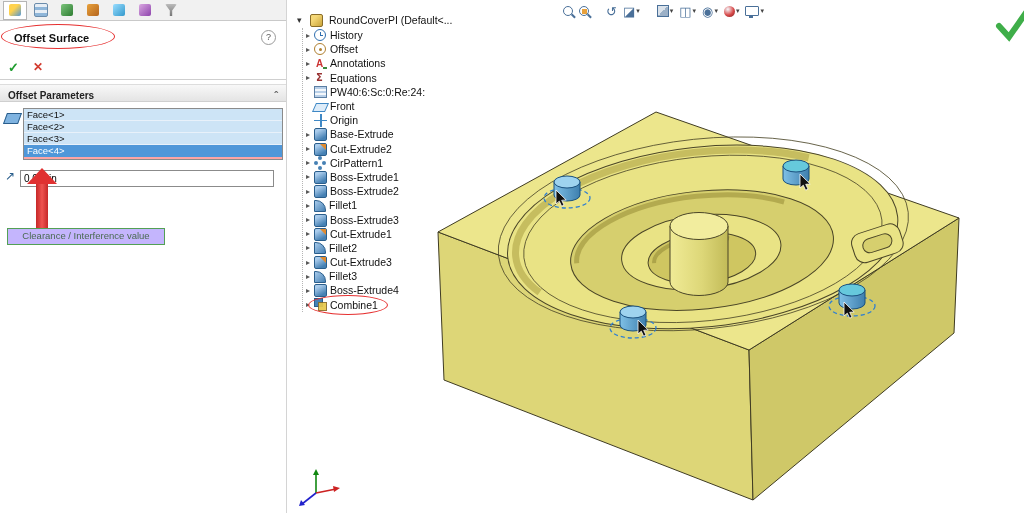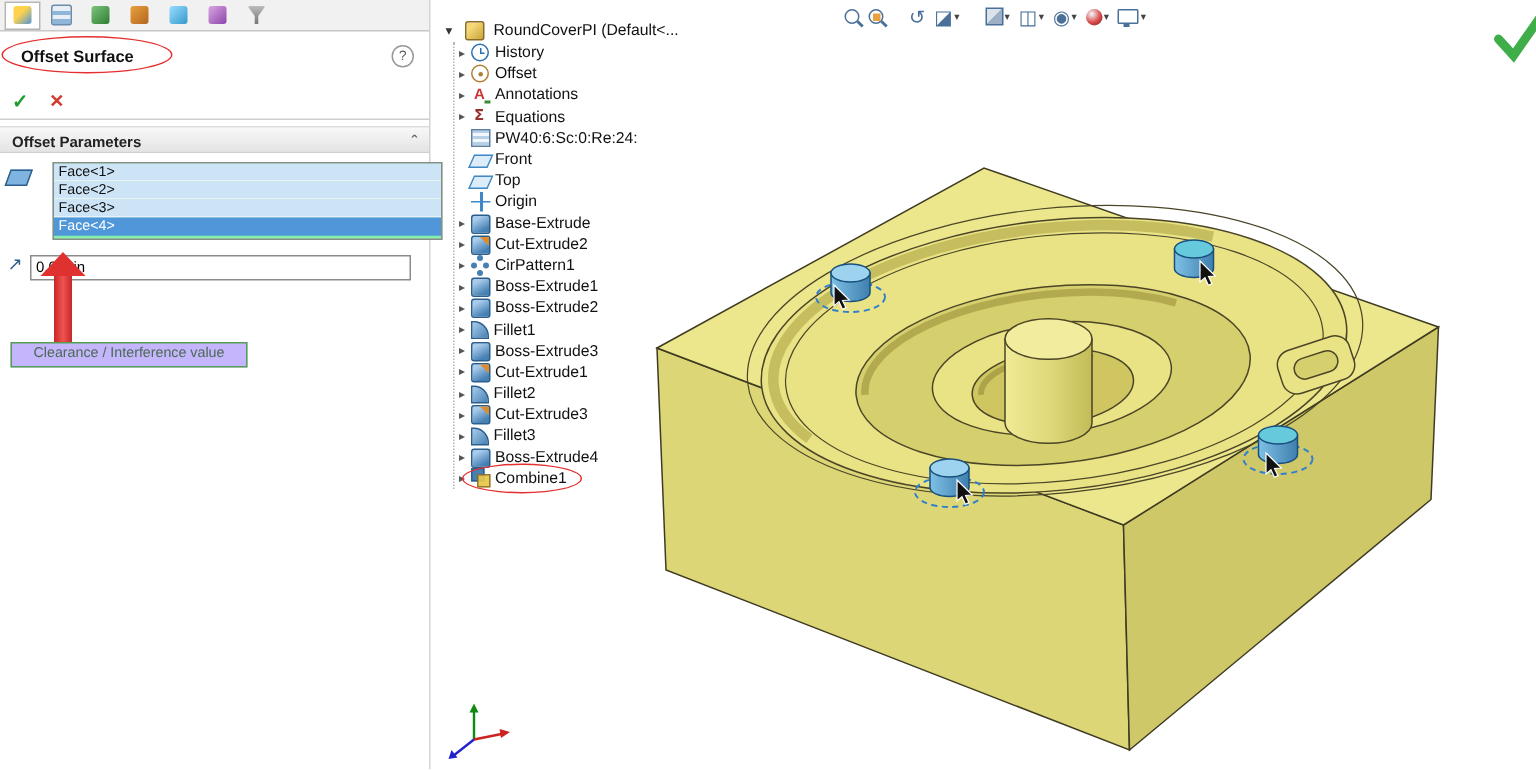--- a/index.html
+++ b/index.html
@@ -35,21 +35,21 @@
   .ok-btn{color:#1f9d2f;font-weight:bold;font-size:13px;cursor:default;}
   .cancel-btn{color:#d23b2f;font-weight:bold;font-size:12px;cursor:default;}
   .group-header{margin-top:4px;height:16px;background:linear-gradient(#f8f8f8,#e4e4e4);
                 border-top:1px solid #ddd;border-bottom:1px solid #cfcfcf;font-size:10px;
                 font-weight:bold;display:flex;align-items:flex-end;padding:0 8px;color:#222;}
   .group-chevron{margin-left:auto;color:#666;font-size:11px;font-weight:bold;}
 
   .face-row{position:relative;margin-top:6px;}
   .face-sel-icon{position:absolute;left:5px;top:5px;width:13px;height:9px;border:1px solid #2a5e8c;
                  background:#7fb3e0;transform:skewX(-20deg);}
-  .face-list{margin-left:35px;width:258px;height:50px;border:1px solid #8b8b8b;background:#86efac;
+  .face-list{margin-left:23px;width:258px;height:50px;border:1px solid #8b8b8b;background:#fca5a5;
              overflow:hidden;}
   .face-item{height:11px;line-height:11px;font-size:9.5px;padding-left:3px;background:#cde4f6;
              border-bottom:1px solid #e8f1fa;white-space:nowrap;}
   .face-item.focused{background:#4f97d9;color:#fff;border-bottom-color:#4f97d9;}
 
   .offset-row{position:relative;margin-top:8px;height:18px;}
   .offset-dim-icon{position:absolute;left:5px;top:1px;font-size:12px;color:#2a5e8c;
                    transform:rotate(0deg);line-height:14px;}
   .offset-input{margin-left:20px;width:246px;height:15px;border:1px solid #8b8b8b;font-size:10px;
                 padding:0 3px;font-family:"Liberation Sans",sans-serif;box-sizing:content-box;}
@@ -312,25 +312,20 @@
           <span class="tree-icon ti-material"></span>
           <span class="tree-label">PW40:6:Sc:0:Re:24:</span>
         </div>
         <div class="tree-row">
           <span class="tree-arrow"></span>
           <span class="tree-icon ti-plane"></span>
           <span class="tree-label">Front</span>
         </div>
         <div class="tree-row">
           <span class="tree-arrow"></span>
-          <span class="tree-icon ti-plane"></span>
-          <span class="tree-label">Top</span>
-        </div>
-        <div class="tree-row">
-          <span class="tree-arrow"></span>
           <span class="tree-icon ti-origin"></span>
           <span class="tree-label">Origin</span>
         </div>
         <div class="tree-row">
           <span class="tree-arrow">▸</span>
           <span class="tree-icon ti-boss-extrude"></span>
           <span class="tree-label">Base-Extrude</span>
         </div>
         <div class="tree-row">
           <span class="tree-arrow">▸</span>

